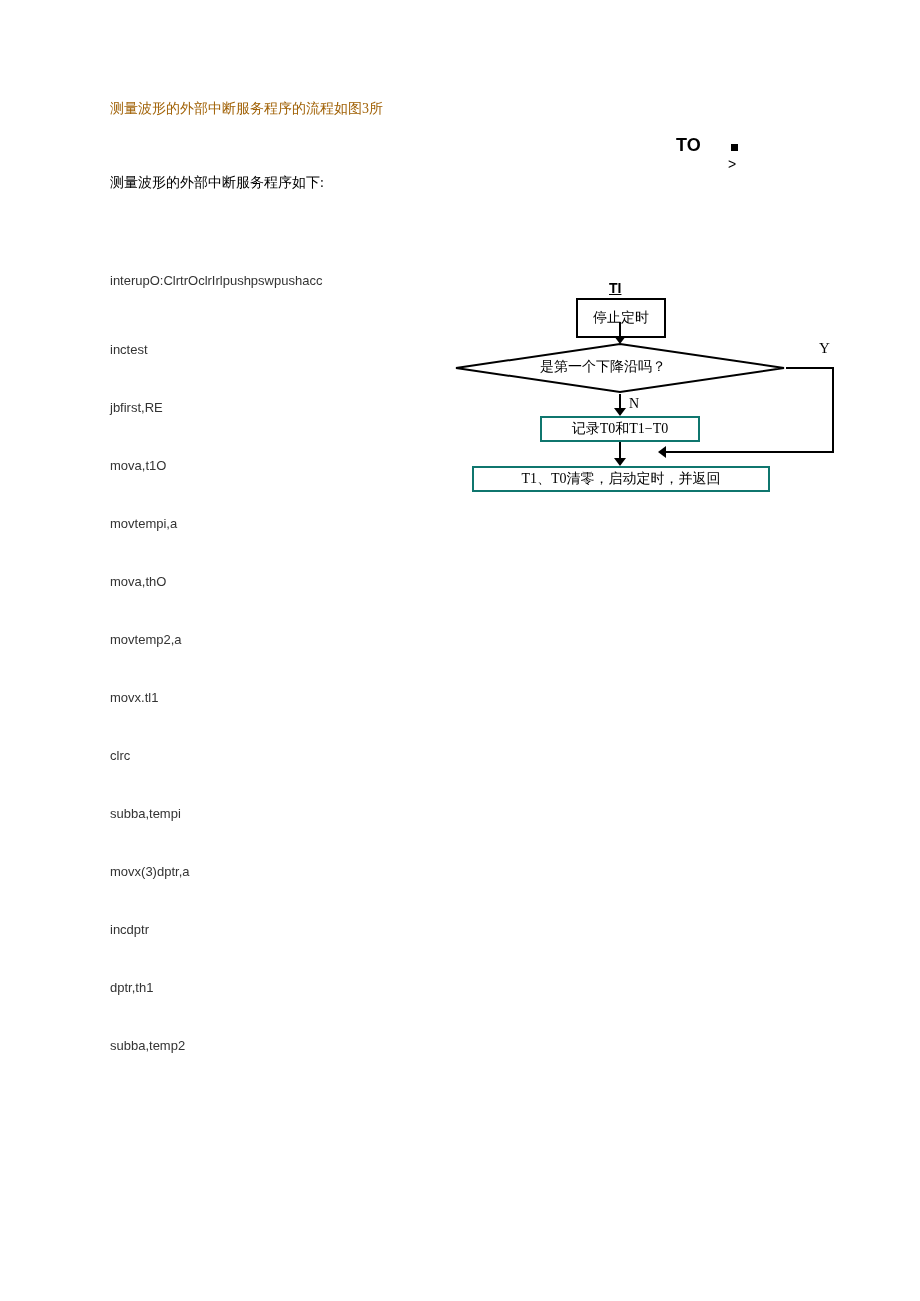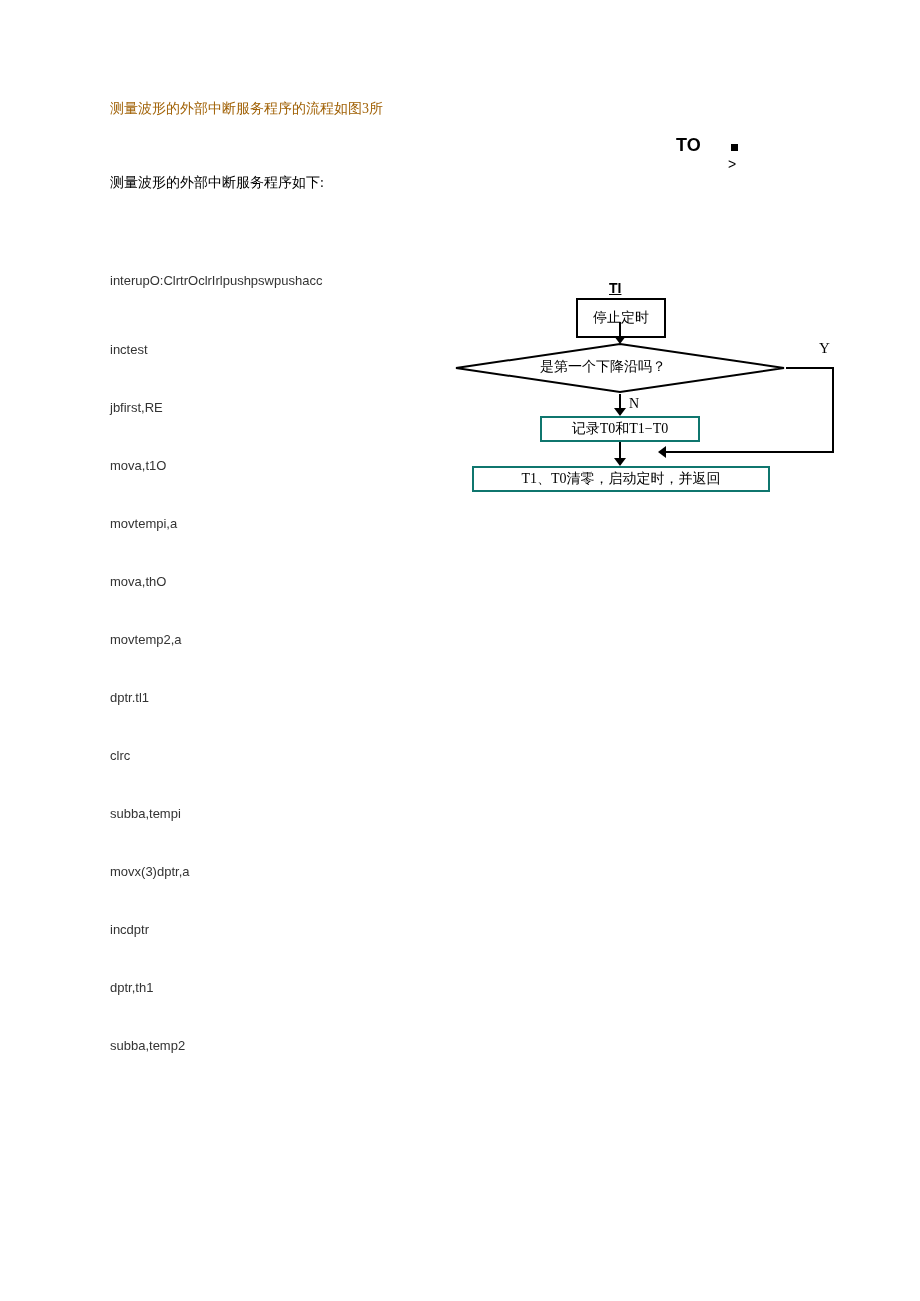--- a/index.html
+++ b/index.html
@@ -255,21 +255,21 @@
 <div class="gt-mark">&gt;</div>
 
 <div class="code-block">
   <div class="code-line first">interupO:ClrtrOclrIrlpushpswpushacc</div>
   <div class="code-line">inctest</div>
   <div class="code-line">jbfirst,RE</div>
   <div class="code-line">mova,t1O</div>
   <div class="code-line">movtempi,a</div>
   <div class="code-line">mova,thO</div>
   <div class="code-line">movtemp2,a</div>
-  <div class="code-line">dptr.tl1</div>
+  <div class="code-line">movx.tl1</div>
   <div class="code-line">clrc</div>
   <div class="code-line">subba,tempi</div>
   <div class="code-line">movx(3)dptr,a</div>
   <div class="code-line">incdptr</div>
   <div class="code-line">dptr,th1</div>
   <div class="code-line">subba,temp2</div>
 </div>
 
 <div class="flowchart">
   <div class="tl-label">TI</div>

